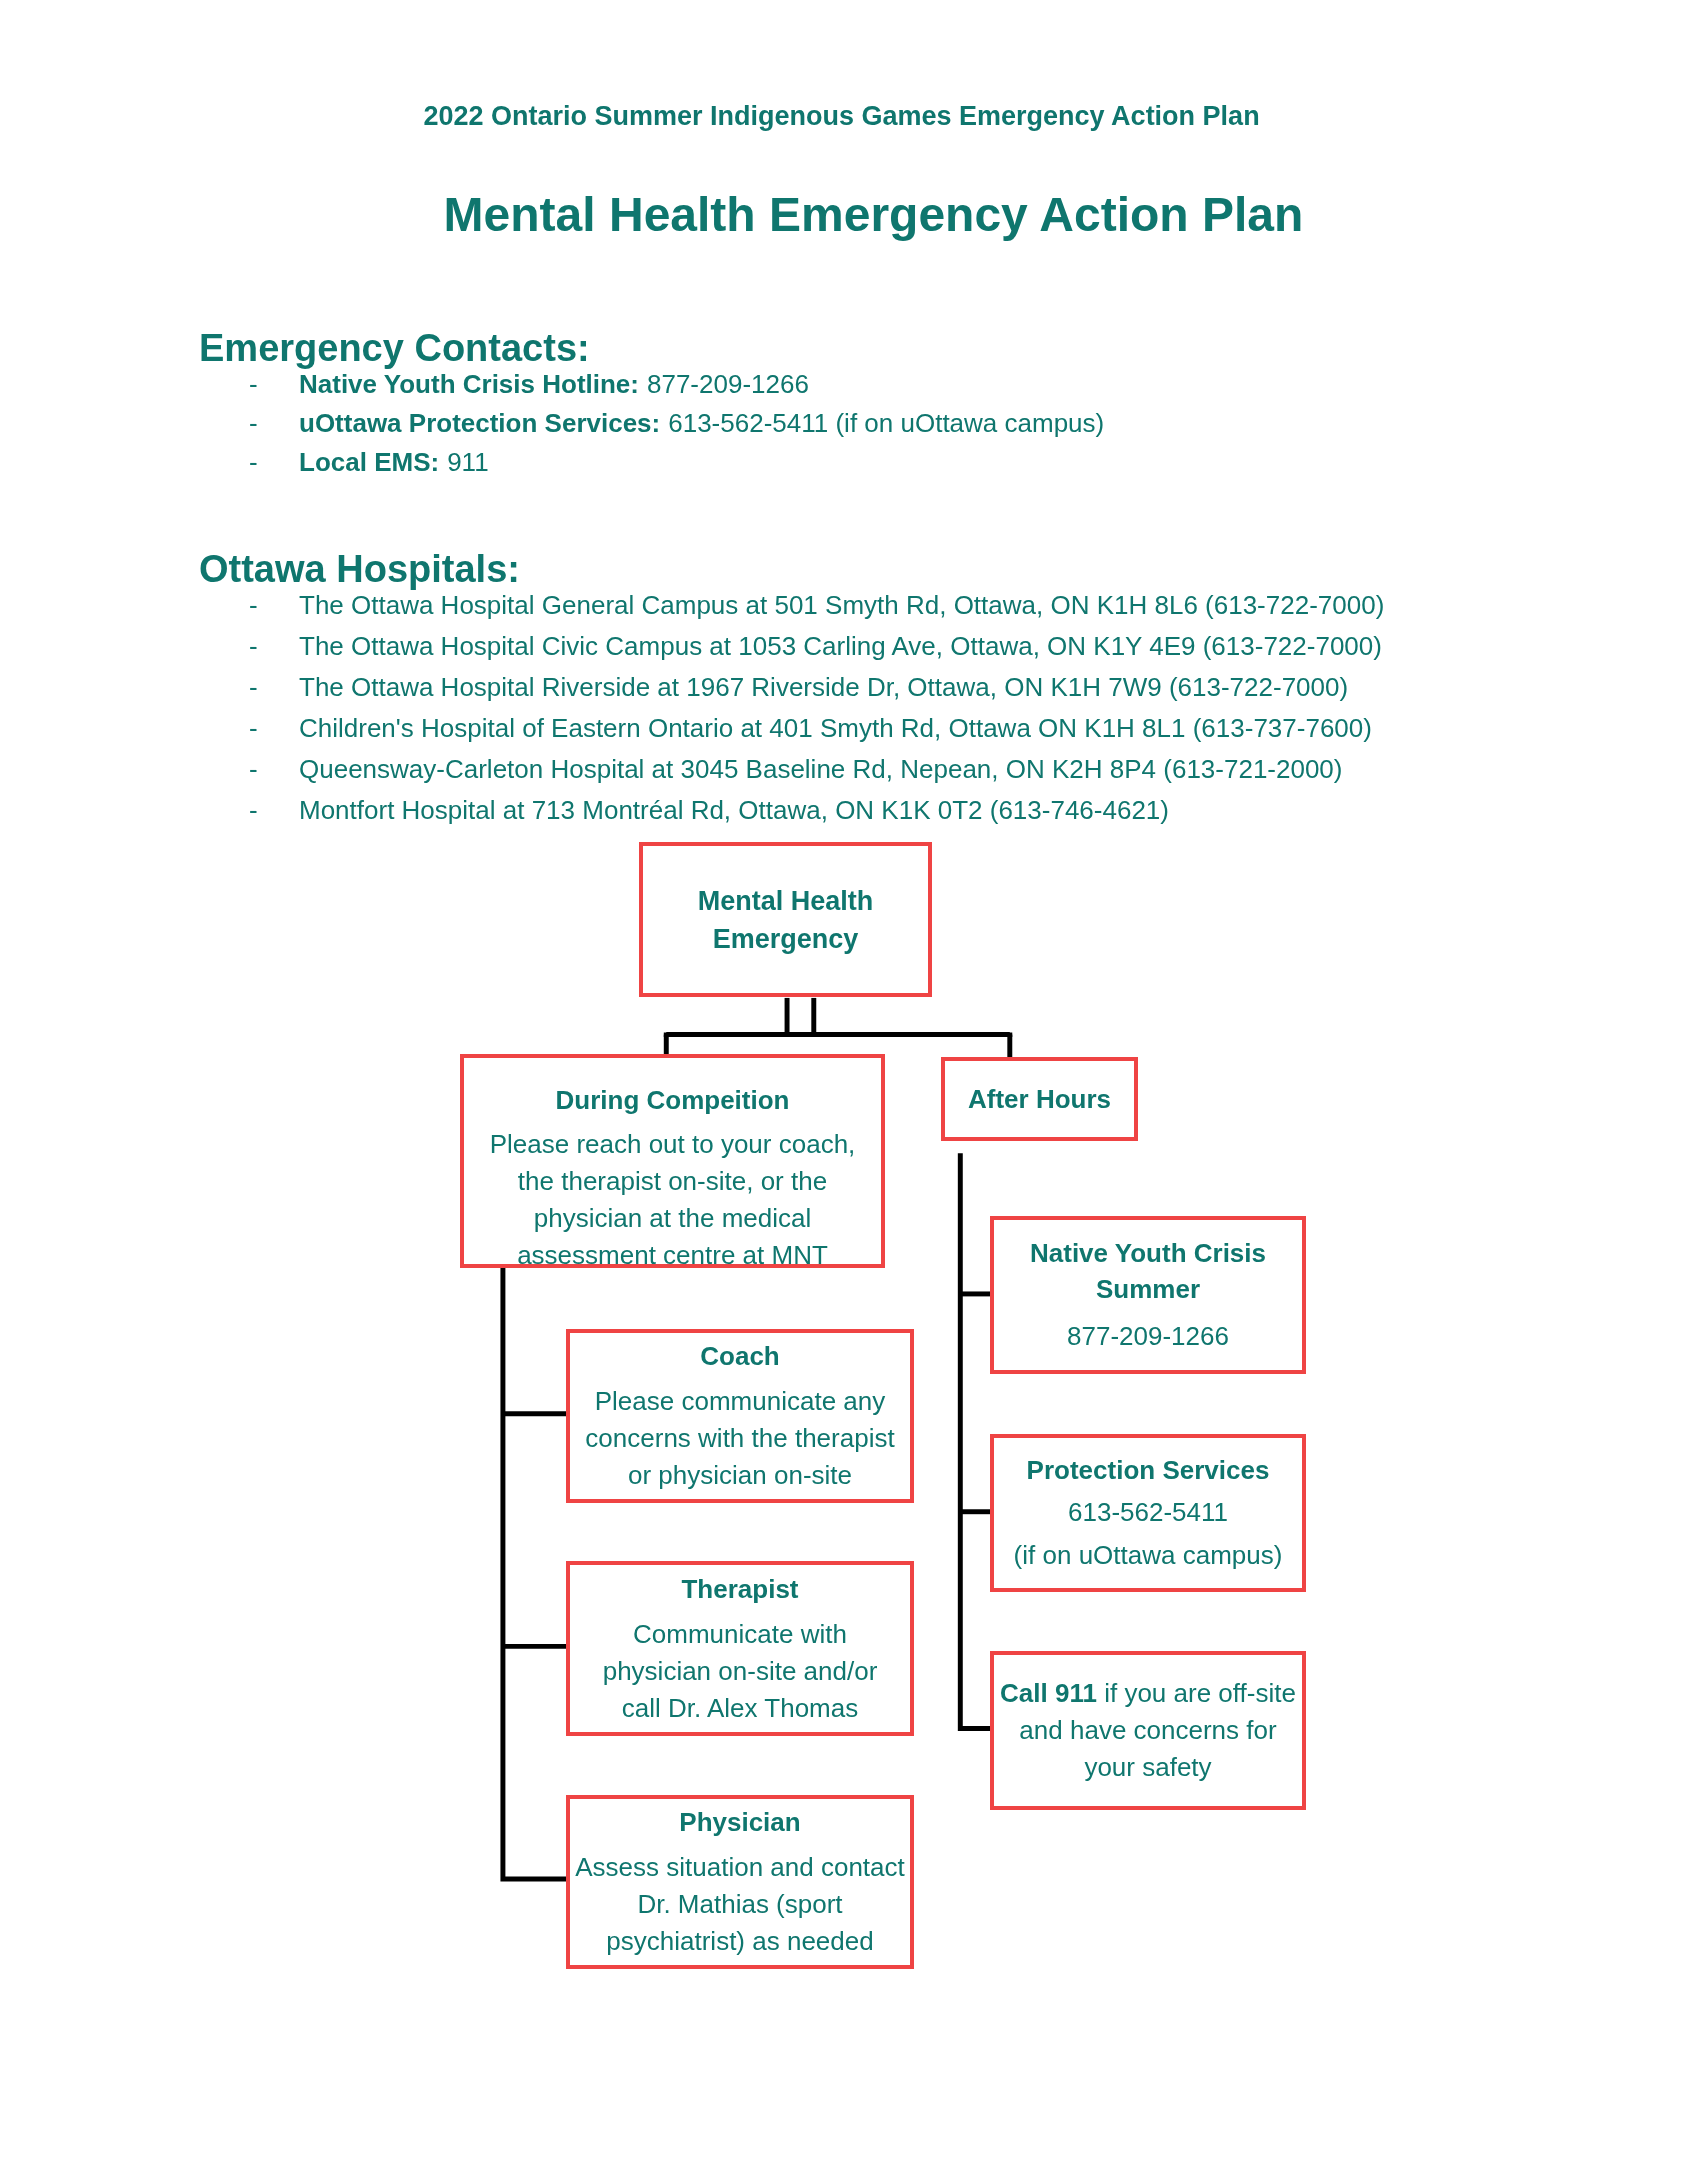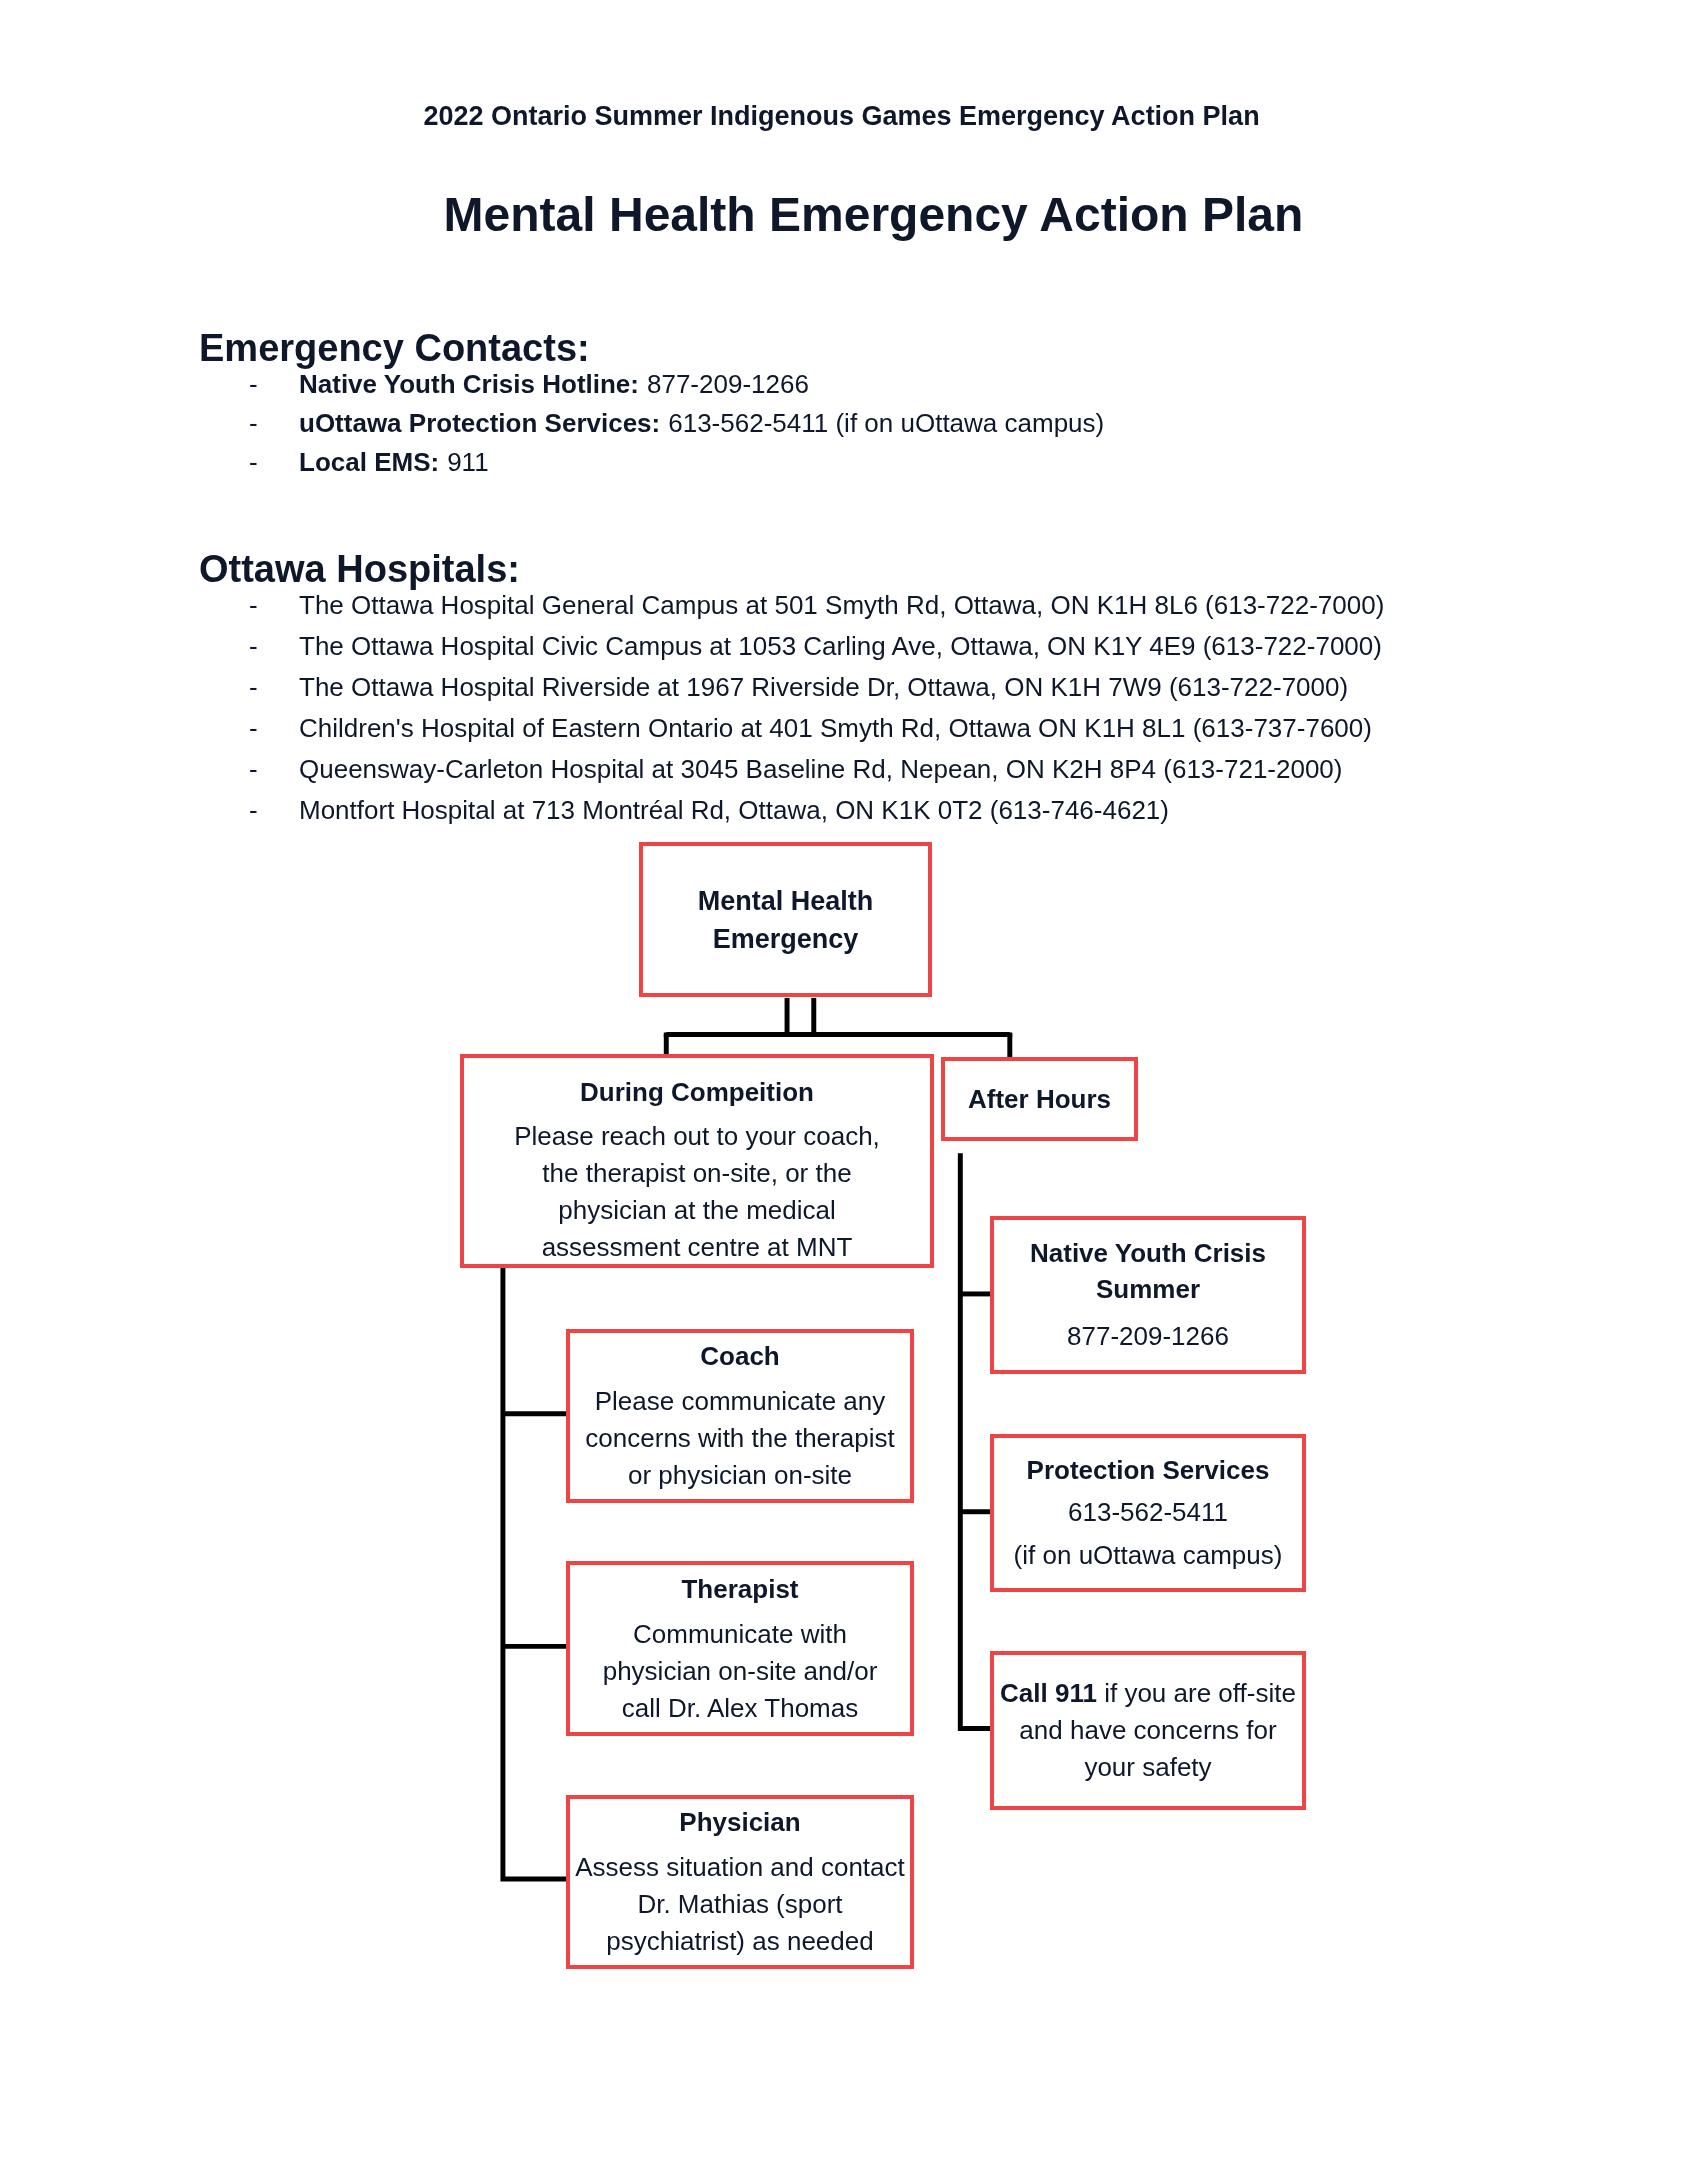--- a/index.html
+++ b/index.html
@@ -1,18 +1,18 @@
 <!DOCTYPE html>
 <html><head>
 <meta charset="utf-8">
 <style>
   html,body { margin:0; padding:0; background:#ffffff; }
   .page {
     position:relative; width:1683px; height:2178px; background:#ffffff;
-    font-family:"Liberation Sans", sans-serif; color:#0f172a; overflow:hidden;
+    font-family:"Liberation Sans", sans-serif; color:#0f766e; overflow:hidden;
   }
   .centered { position:absolute; left:0; width:1683px; text-align:center; }
   .doc-header { top:101px; font-size:27px; font-weight:bold; }
   .doc-title  { top:187px; font-size:48px; font-weight:bold;padding-left:32px; }
   .h2 { position:absolute; left:199px; font-size:38px; font-weight:bold;margin-top:40px; }
   .h2-contacts  { top:287px; }
   .h2-hospitals { top:508px; }
 
   .list { position:absolute; left:249px; }
   .contacts-list  { top:365px; font-size:26px; line-height:39px; }
@@ -25,21 +25,21 @@
   
   .lines { position:absolute; left:0; top:0; }
   .fbox {
     position:absolute; box-sizing:border-box; border:4px solid #ef4444; background:#ffffff;
     display:flex; flex-direction:column; align-items:center; justify-content:center;
     text-align:center; font-size:26px; line-height:37px; white-space:pre-line;
   }
   .ftitle { font-weight:bold; line-height:36px; }
   .box-root      { left:639px;  top:842px;  width:293px; height:155px; }
   .box-root .ftitle { font-size:27px; line-height:38px; }
-  .box-during    { left:460px;  top:1054px; width:474px; height:214px; justify-content:flex-start; padding-top:16px; }
+  .box-during    { left:460px;  top:1054px; width:425px; height:214px; justify-content:flex-start; padding-top:24px; }
   .box-during .ftitle { margin-bottom:8px; }
   .box-after     { left:941px;  top:1057px; width:197px; height:84px; }
   .box-coach     { left:566px;  top:1329px; width:348px; height:174px;justify-content:center; }
   .box-therapist { left:566px;  top:1561px; width:348px; height:175px; }
   .box-physician { left:566px;  top:1795px; width:348px; height:174px; }
   .box-coach .ftitle, .box-therapist .ftitle, .box-physician .ftitle { margin-bottom:9px; }
   .box-hotline    { left:990px; top:1216px; width:316px; height:158px; }
   .box-hotline .ftitle { margin-bottom:11px; }
   .box-protection { left:990px; top:1434px; width:316px; height:158px; }
   .box-protection .ftitle { margin-bottom:6px; }

